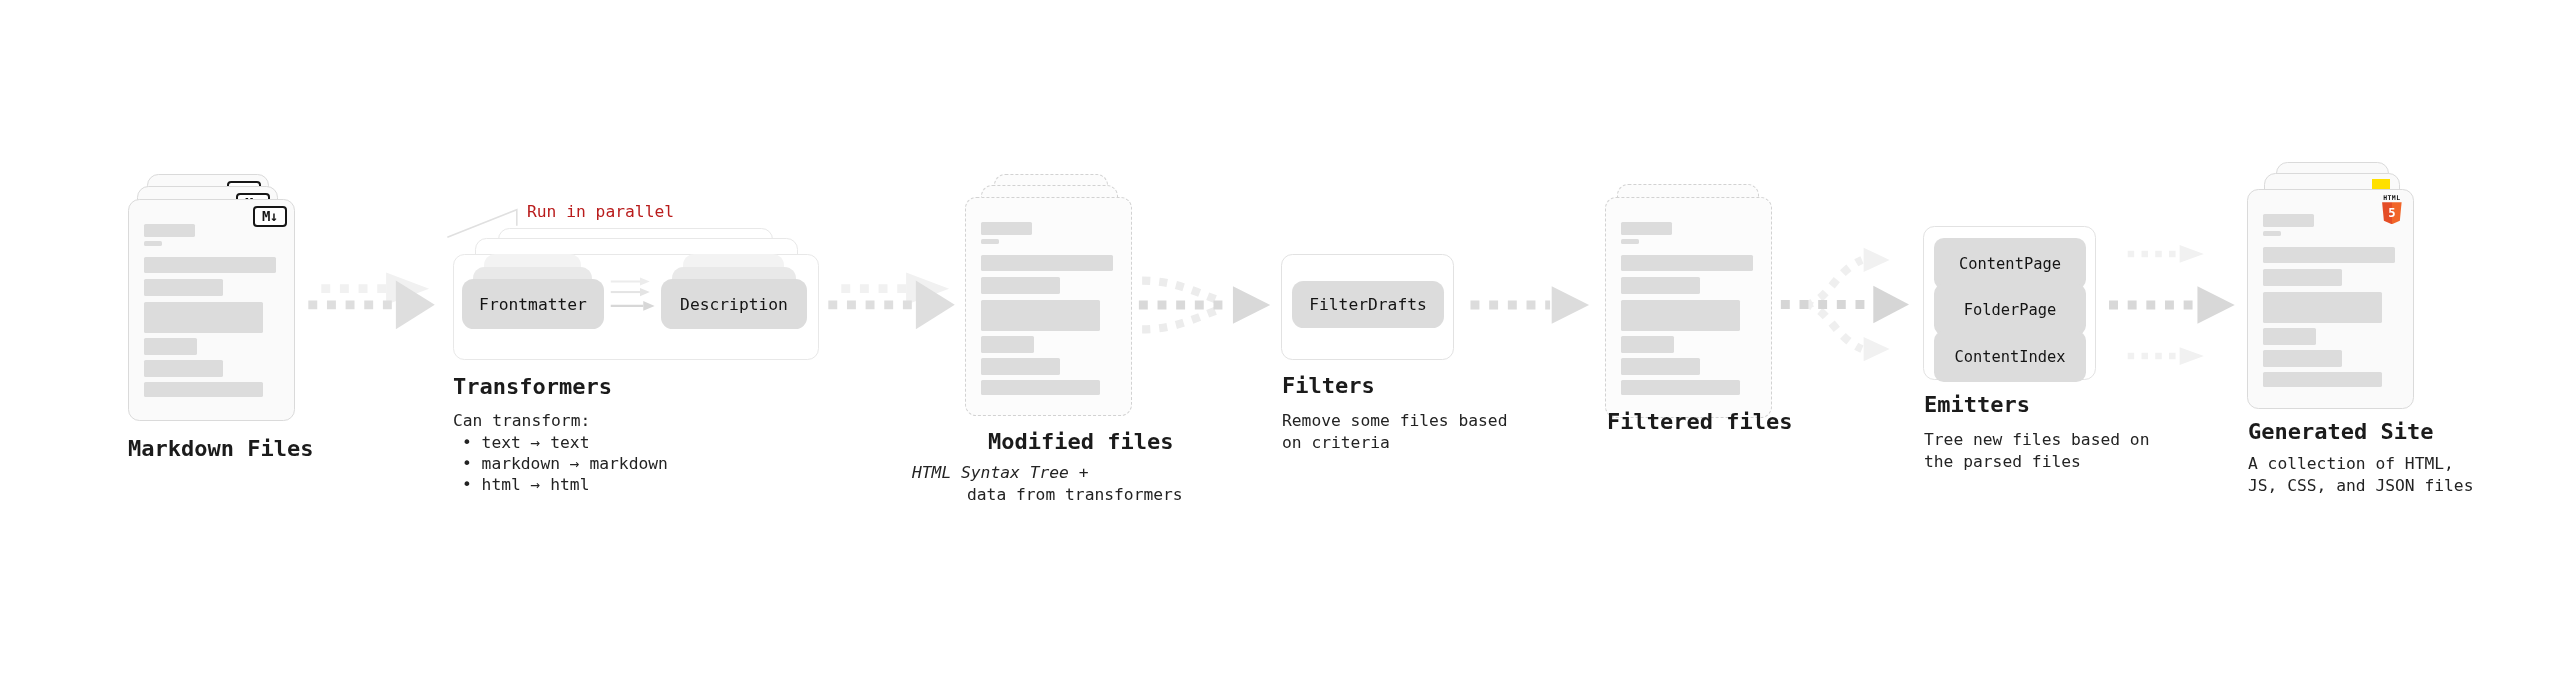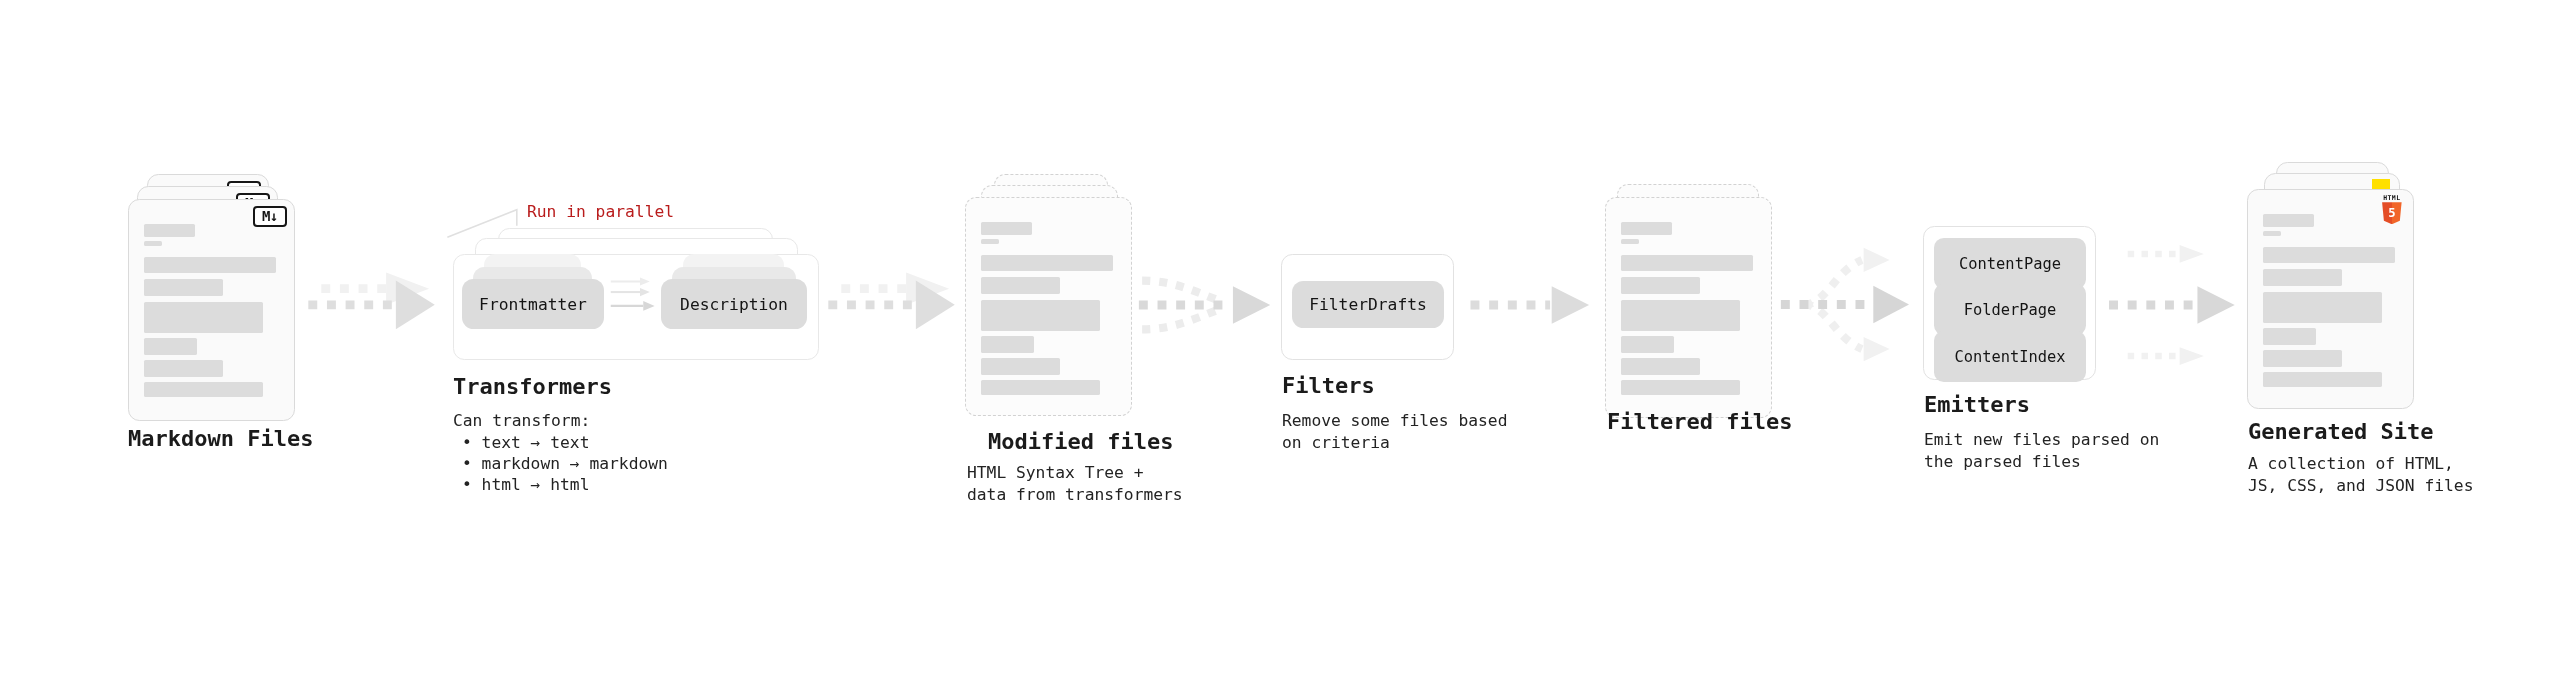--- a/index.html
+++ b/index.html
@@ -70,21 +70,21 @@
           <i></i>
           <i></i>
           <i></i>
           <i></i>
           <i></i>
           <i></i>
           <i></i>
           <i></i>
         </div>
     </div>
-    <div class="label" style="left:128px;top:426px;text-align:center;">Markdown Files</div>
+    <div class="label" style="left:128px;top:436px;text-align:center;">Markdown Files</div>
   </div>
 
   <svg style="left:305px;top:270px;" width="142" height="77" viewBox="0 0 175 95">
     <line x1="20" y1="23" x2="100" y2="23" stroke="#f1f1f1" stroke-width="11" stroke-dasharray="11 12"></line>
     <polygon points="100,3 100,43 153,23" fill="#f1f1f1"></polygon>
     <line x1="4" y1="43" x2="108" y2="43" stroke="#dedede" stroke-width="11" stroke-dasharray="11 12"></line>
     <polygon points="112,13 112,73 160,43" fill="#dedede"></polygon>
   </svg>
 
   <div>
@@ -137,21 +137,21 @@
           <i></i>
           <i></i>
           <i></i>
           <i></i>
           <i></i>
           <i></i>
           <i></i>
         </div>
     </div>
     <div class="label" style="left:967px;top:429px;padding-left:21px;">Modified files</div>
-    <div class="desc" style="left:967px;top:463px;">HTML Syntax Tree +</div>
+    <div class="desc" style="left:912px;top:463px;font-style:italic;">HTML Syntax Tree +</div>
     <div class="desc" style="left:967px;top:485px;">data from transformers</div>
   </div>
 
   <svg style="left:1134px;top:256px;" width="146" height="98" viewBox="0 0 180 120">
     <path d="M10,30 C48,30 72,42 106,55" fill="none" stroke="#ececec" stroke-width="10" stroke-dasharray="10 11"></path>
     <path d="M10,90 C48,90 72,78 106,65" fill="none" stroke="#ececec" stroke-width="10" stroke-dasharray="10 11"></path>
     <line x1="6" y1="60" x2="120" y2="60" stroke="#d9d9d9" stroke-width="11" stroke-dasharray="11 12"></line>
     <polygon points="122,37 122,83 168,60" fill="#d9d9d9"></polygon>
   </svg>
 
@@ -193,21 +193,21 @@
     <line x1="6" y1="83" x2="118" y2="83" stroke="#d6d6d6" stroke-width="11" stroke-dasharray="11 12"></line>
     <polygon points="120,60 120,106 164,83" fill="#d6d6d6"></polygon>
   </svg>
 
   <div>
     <div class="t-box" style="left:1923px;top:226px;width:173px;height:154px;border-color:#e2e2e2;"></div>
     <div class="nbtn small" style="left:1934px;top:238px;width:152px;">ContentPage</div>
     <div class="nbtn small" style="left:1934px;top:284px;width:152px;">FolderPage</div>
     <div class="nbtn small" style="left:1934px;top:331px;width:152px;">ContentIndex</div>
     <div class="label" style="left:1924px;top:392px;">Emitters</div>
-    <div class="desc" style="left:1924px;top:430px;">Emit new files parsed on</div>
+    <div class="desc" style="left:1924px;top:430px;">Tree new files based on</div>
     <div class="desc" style="left:1924px;top:452px;">the parsed files</div>
   </div>
 
   <svg style="left:2105px;top:240px;" width="150" height="130" viewBox="0 0 185 160">
     <line x1="28" y1="17" x2="90" y2="17" stroke="#f1f1f1" stroke-width="8" stroke-dasharray="8 9"></line>
     <polygon points="92,6 92,28 122,17" fill="#f1f1f1"></polygon>
     <line x1="5" y1="80" x2="112" y2="80" stroke="#d8d8d8" stroke-width="11" stroke-dasharray="11 12"></line>
     <polygon points="114,57 114,103 160,80" fill="#d8d8d8"></polygon>
     <line x1="28" y1="143" x2="90" y2="143" stroke="#f1f1f1" stroke-width="8" stroke-dasharray="8 9"></line>
     <polygon points="92,132 92,154 122,143" fill="#f1f1f1"></polygon>

